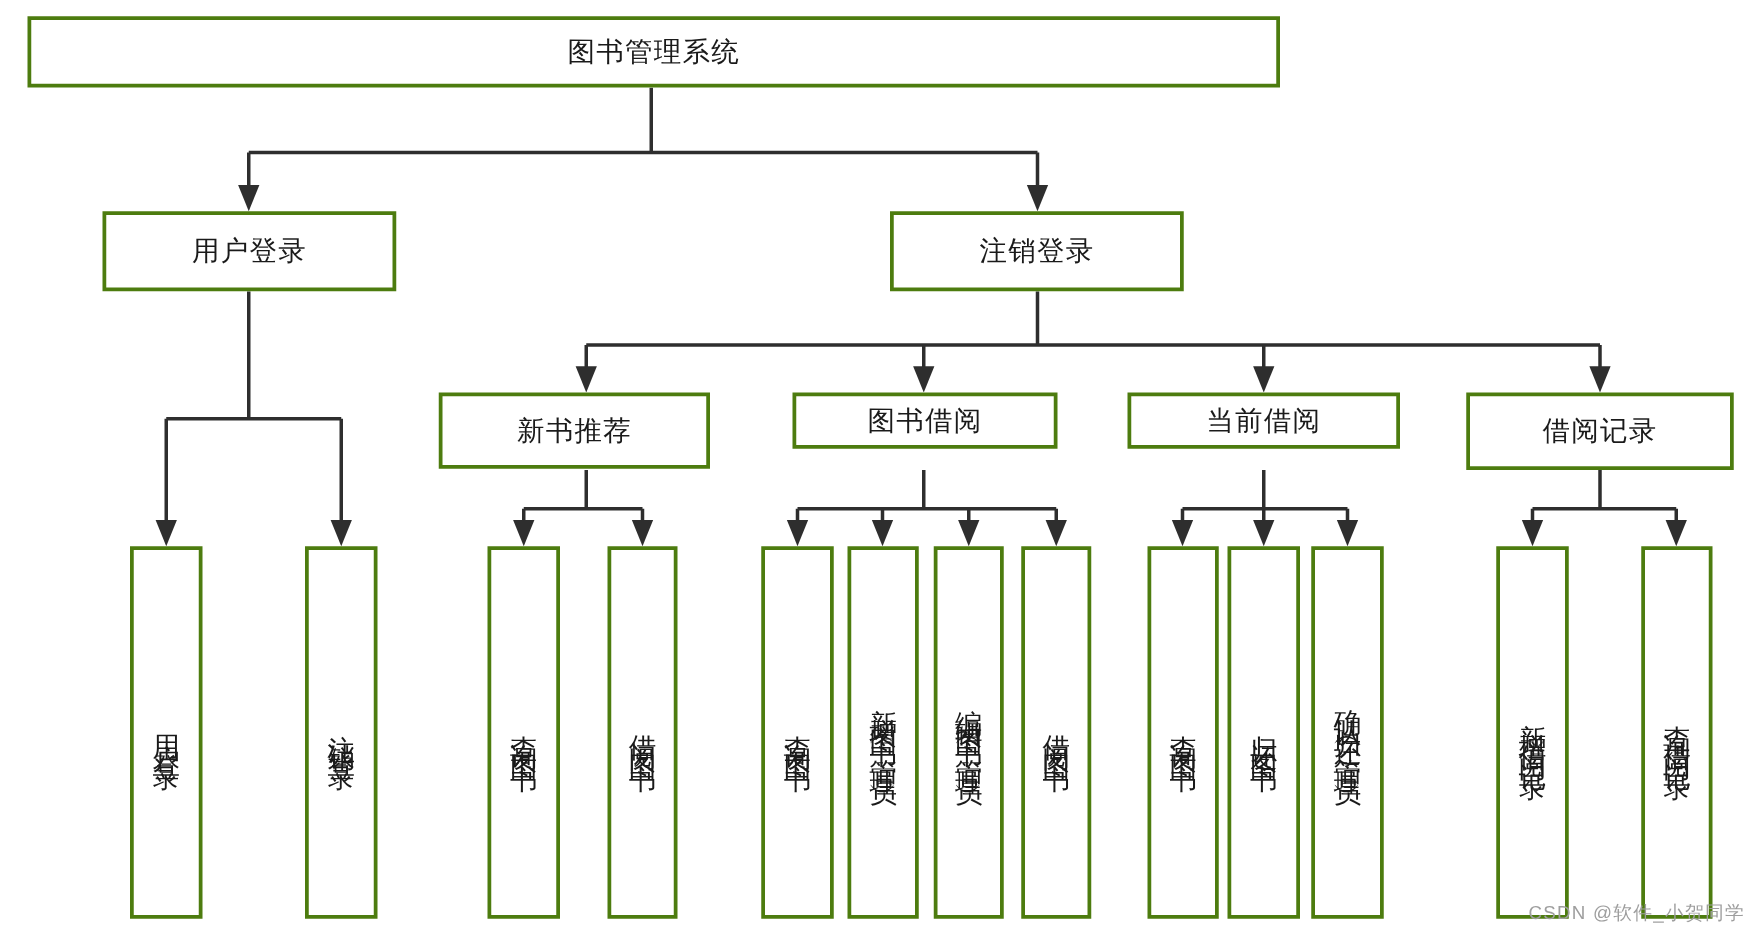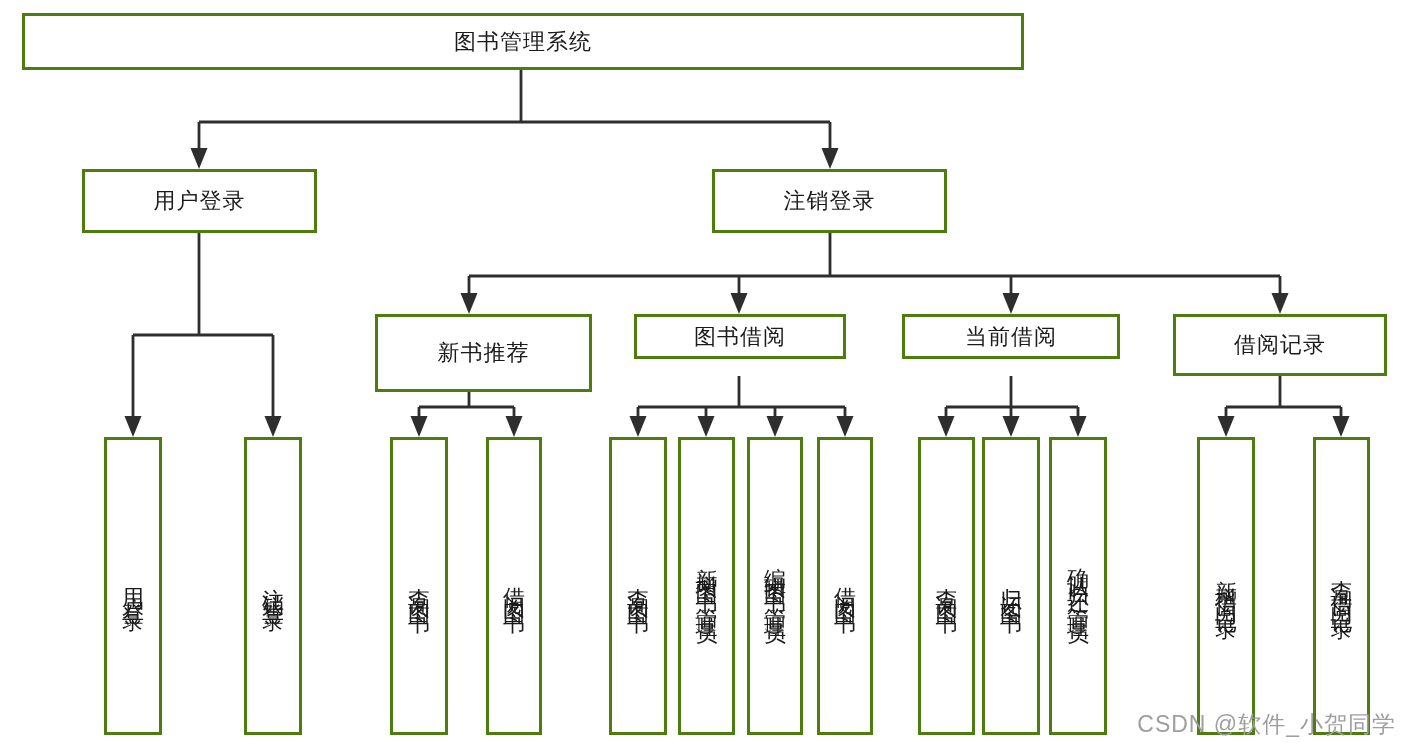--- a/index.html
+++ b/index.html
@@ -33,21 +33,21 @@
     text-orientation:mixed;
     font-size:22px;
     letter-spacing:8px;
     line-height:1;
     white-space:nowrap;
   }
   .watermark{
     position:absolute;
     right:9px;
     bottom:7px;
-    font-size:23px;
+    font-size:15px;
     color:#9e9e9e;
     letter-spacing:1px;
     z-index:3;
     white-space:nowrap;
   }
 </style>
 </head>
 <body>
 
 <div id="stage">
@@ -93,21 +93,21 @@
     <span class="hlabel">图书管理系统</span>
   </div>
 
   <div class="box" style="left:82px;top:169px;width:235px;height:64px">
     <span class="hlabel">用户登录</span>
   </div>
   <div class="box" style="left:712px;top:169px;width:235px;height:64px">
     <span class="hlabel">注销登录</span>
   </div>
 
-  <div class="box" style="left:375px;top:314px;width:217px;height:78px">
+  <div class="box" style="left:351px;top:314px;width:217px;height:61px">
     <span class="hlabel">新书推荐</span>
   </div>
   <div class="box" style="left:634px;top:314px;width:212px;height:45px">
     <span class="hlabel">图书借阅</span>
   </div>
   <div class="box" style="left:902px;top:314px;width:218px;height:45px">
     <span class="hlabel">当前借阅</span>
   </div>
   <div class="box" style="left:1173px;top:314px;width:214px;height:62px">
     <span class="hlabel">借阅记录</span>

